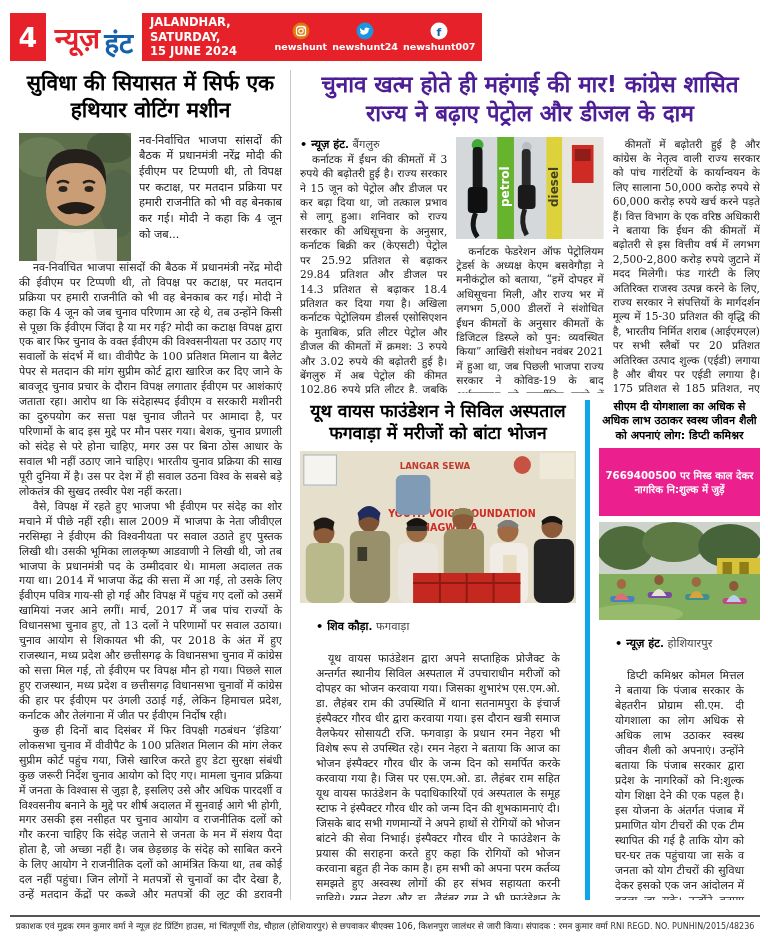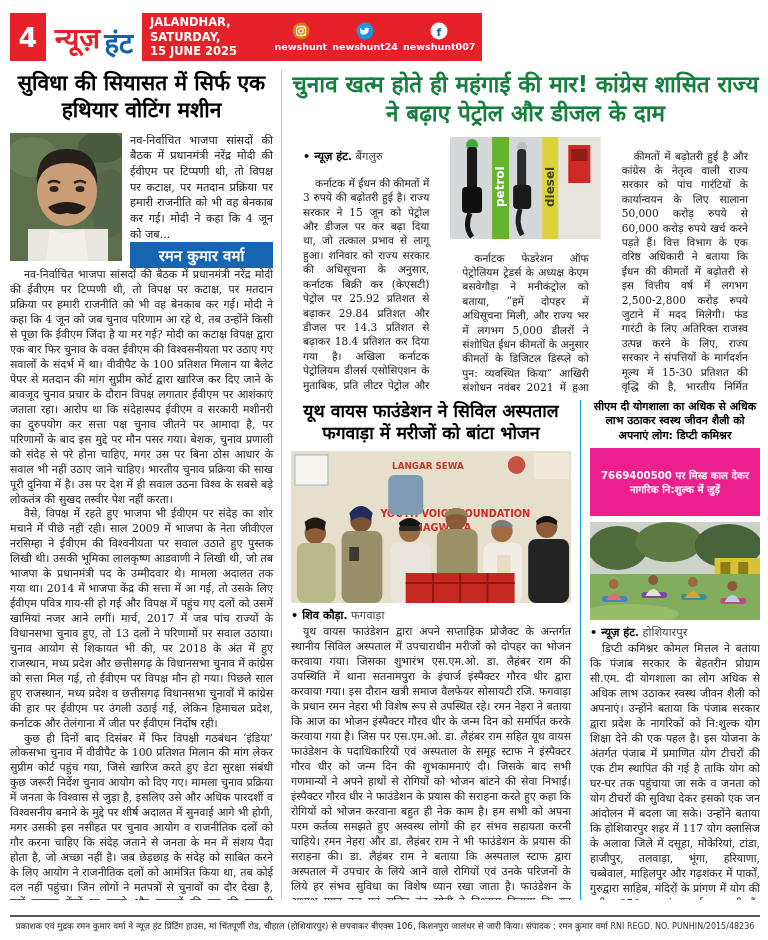--- a/index.html
+++ b/index.html
@@ -18,50 +18,50 @@
            font-size:11.5px;display:flex;flex-direction:column;justify-content:center;
            padding-left:8px;line-height:1.3;}
   .section{background:var(--blue);color:#fff;flex:1;display:flex;align-items:center;
            justify-content:center;font-size:27px;font-weight:bold;}
   .social{background:var(--red);width:214px;flex:none;display:flex;align-items:center;
           justify-content:space-around;color:#fff;padding:2px 4px;}
   .s-item{display:flex;flex-direction:column;align-items:center;gap:1px;font-size:9.5px;font-weight:bold;}
   .s-icon{width:18px;height:18px;display:block;}
   
   .content{display:flex;height:830px;overflow:hidden;}
-  .editorial{width:272px;flex:none;padding-right:8px;border-right:1px solid #c9c9c9;overflow:hidden;}
+  .editorial{width:272px;flex:none;padding-right:8px;border-right:1px solid #c9c9c9;overflow:hidden;margin-left:9px;}
   .main{flex:1;padding-left:9px;display:flex;flex-direction:column;overflow:hidden;}
   
   .ed-headline{font-size:21px;font-weight:bold;text-align:center;line-height:1.28;margin:0 0 9px;color:#000;}
   .lede{display:flex;gap:8px;}
   .portrait{width:112px;height:128px;flex:none;}
   .lede-right{flex:1;display:flex;flex-direction:column;}
   .intro{font-size:11.2px;line-height:1.4;text-align:justify;font-family:"DejaVu Serif",serif;}
   .author-bar{background:var(--abar);color:#fff;text-align:center;font-size:15px;font-weight:bold;
               padding:3px 0;margin-top:auto;}
   .author-title{text-align:right;font-size:10.5px;font-weight:bold;margin:3px 2px 8px 0;}
   .ed-body p{font-size:10.9px;line-height:1.37;text-align:justify;margin:0;text-indent:14px;
              font-family:"DejaVu Serif",serif;}
   
-  .lead-headline{font-size:22.5px;font-weight:bold;text-align:center;line-height:1.3;margin:0 0 8px;color:#15803d;}
+  .lead-headline{font-size:22.5px;font-weight:bold;text-align:center;line-height:1.3;margin:0 0 8px;color:#4c1d95;}
   .lead-cols{display:flex;gap:9px;height:256px;overflow:hidden;}
   .lcol{flex:1;font-size:10.6px;line-height:1.36;text-align:justify;font-family:"DejaVu Serif",serif;overflow:hidden;}
-  .lcol p{margin:12px;text-indent:12px;}
+  .lcol p{margin:0;text-indent:12px;}
   .byline{font-size:11.3px;margin:0 0 7px;text-indent:0 !important;}
   .byline b{font-weight:bold;color:#000;}
   .byline .place{color:#444;}
   .fuel-img{width:100%;height:102px;margin-bottom:5px;display:block;}
   
   .bottom{display:flex;flex:1;margin-top:7px;overflow:hidden;}
-  .mid-story{width:290px;flex:none;padding-right:9px;border-right:1px solid #0ea5e9;overflow:hidden;}
+  .mid-story{width:290px;flex:none;padding-right:9px;border-right:5px solid #0ea5e9;overflow:hidden;}
   .right-story{flex:1;padding-left:9px;overflow:hidden;}
   .mid-headline{font-size:17.5px;font-weight:bold;text-align:center;line-height:1.3;margin:0 0 6px;color:#000;}
   .langar-img{width:100%;height:152px;display:block;margin-bottom:5px;}
   .mid-body, .right-body{font-size:10.9px;line-height:1.38;text-align:justify;font-family:"DejaVu Serif",serif;}
-  .mid-body p,.right-body p{margin:0;text-indent:12px;}
+  .mid-body p,.right-body p{margin:16px;text-indent:12px;}
   .right-headline{font-size:11px;font-weight:bold;text-align:center;line-height:1.32;margin:0 0 5px;color:#000;}
   .notice{background:var(--pink);color:#fff;font-size:10.2px;font-weight:bold;text-align:center;
           padding:20px 2px;margin:0 0 6px;}
   .yoga-img{width:100%;height:98px;display:block;margin-bottom:5px;}
   
   .footer{position:absolute;left:10px;right:8px;bottom:8px;border-top:2px solid #555;
           padding-top:3px;font-size:8.7px;text-align:center;line-height:1.4;color:#222;}
   .footer .rni{font-size:8px;color:#333;}
 </style>
 </head>
@@ -70,21 +70,21 @@
 <div class="page">
 
   <div class="header">
     <div class="pageno">4</div>
     <div class="logo">
       <span class="p1">न्यूज़</span>
       <span class="p2">हंट</span>
     </div>
     <div class="datebox">
       <span>JALANDHAR, SATURDAY,</span>
-      <span>15 JUNE 2025</span>
+      <span>15 JUNE 2024</span>
     </div>
     <div class="social">
       <div class="s-item">
         <svg class="s-icon" viewBox="0 0 18 18">
           <circle cx="9" cy="9" r="8.5" fill="#e1770f"></circle>
           <rect x="4.5" y="4.5" width="9" height="9" rx="2.6" fill="none" stroke="#fff" stroke-width="1.3"></rect>
           <circle cx="9" cy="9" r="2.2" fill="none" stroke="#fff" stroke-width="1.2"></circle>
           <circle cx="12.1" cy="5.9" r="0.9" fill="#fff"></circle>
         </svg>
         <span>newshunt</span>
@@ -121,21 +121,20 @@
           <path d="M27 52 Q25 16 57 16 Q89 16 87 52 Q82 30 57 30 Q32 30 27 52 Z" fill="#26201c"></path>
           <ellipse cx="44" cy="56" rx="4.5" ry="3" fill="#2a2420"></ellipse>
           <ellipse cx="70" cy="56" rx="4.5" ry="3" fill="#2a2420"></ellipse>
           <path d="M38 50 Q44 46 50 50" stroke="#26201c" stroke-width="2.5" fill="none"></path>
           <path d="M64 50 Q70 46 76 50" stroke="#26201c" stroke-width="2.5" fill="none"></path>
           <path d="M38 74 Q57 64 76 74 Q70 84 57 80 Q44 84 38 74 Z" fill="#221c18"></path>
           <path d="M40 96 Q57 104 74 96 L78 128 L36 128 Z" fill="#f2efe9"></path>
         </svg>
         <div class="lede-right">
           <div class="intro">नव-निर्वाचित भाजपा सांसदों की बैठक में प्रधानमंत्री नरेंद्र मोदी की ईवीएम पर टिप्पणी थी, तो विपक्ष पर कटाक्ष, पर मतदान प्रक्रिया पर हमारी राजनीति को भी वह बेनकाब कर गई। मोदी ने कहा कि 4 जून को जब...</div>
-          <div class="author-bar">रमन कुमार वर्मा</div>
         </div>
       </div>
       <div class="ed-body">
         <p>नव-निर्वाचित भाजपा सांसदों की बैठक में प्रधानमंत्री नरेंद्र मोदी की ईवीएम पर टिप्पणी थी, तो विपक्ष पर कटाक्ष, पर मतदान प्रक्रिया पर हमारी राजनीति को भी वह बेनकाब कर गई। मोदी ने कहा कि 4 जून को जब चुनाव परिणाम आ रहे थे, तब उन्होंने किसी से पूछा कि ईवीएम जिंदा है या मर गई? मोदी का कटाक्ष विपक्ष द्वारा एक बार फिर चुनाव के वक्त ईवीएम की विश्वसनीयता पर उठाए गए सवालों के संदर्भ में था। वीवीपैट के 100 प्रतिशत मिलान या बैलेट पेपर से मतदान की मांग सुप्रीम कोर्ट द्वारा खारिज कर दिए जाने के बावजूद चुनाव प्रचार के दौरान विपक्ष लगातार ईवीएम पर आशंकाएं जताता रहा। आरोप था कि संदेहास्पद ईवीएम व सरकारी मशीनरी का दुरुपयोग कर सत्ता पक्ष चुनाव जीतने पर आमादा है, पर परिणामों के बाद इस मुद्दे पर मौन पसर गया। बेशक, चुनाव प्रणाली को संदेह से परे होना चाहिए, मगर उस पर बिना ठोस आधार के सवाल भी नहीं उठाए जाने चाहिए। भारतीय चुनाव प्रक्रिया की साख पूरी दुनिया में है। उस पर देश में ही सवाल उठना विश्व के सबसे बड़े लोकतंत्र की सुखद तस्वीर पेश नहीं करता।</p>
         <p>वैसे, विपक्ष में रहते हुए भाजपा भी ईवीएम पर संदेह का शोर मचाने में पीछे नहीं रही। साल 2009 में भाजपा के नेता जीवीएल नरसिम्हा ने ईवीएम की विश्वनीयता पर सवाल उठाते हुए पुस्तक लिखी थी। उसकी भूमिका लालकृष्ण आडवाणी ने लिखी थी, जो तब भाजपा के प्रधानमंत्री पद के उम्मीदवार थे। मामला अदालत तक गया था। 2014 में भाजपा केंद्र की सत्ता में आ गई, तो उसके लिए ईवीएम पवित्र गाय-सी हो गई और विपक्ष में पहुंच गए दलों को उसमें खामियां नजर आने लगीं। मार्च, 2017 में जब पांच राज्यों के विधानसभा चुनाव हुए, तो 13 दलों ने परिणामों पर सवाल उठाया। चुनाव आयोग से शिकायत भी की, पर 2018 के अंत में हुए राजस्थान, मध्य प्रदेश और छत्तीसगढ़ के विधानसभा चुनाव में कांग्रेस को सत्ता मिल गई, तो ईवीएम पर विपक्ष मौन हो गया। पिछले साल हुए राजस्थान, मध्य प्रदेश व छत्तीसगढ़ विधानसभा चुनावों में कांग्रेस की हार पर ईवीएम पर उंगली उठाई गई, लेकिन हिमाचल प्रदेश, कर्नाटक और तेलंगाना में जीत पर ईवीएम निर्दोष रही।</p>
         <p>कुछ ही दिनों बाद दिसंबर में फिर विपक्षी गठबंधन ‘इंडिया’ लोकसभा चुनाव में वीवीपैट के 100 प्रतिशत मिलान की मांग लेकर सुप्रीम कोर्ट पहुंच गया, जिसे खारिज करते हुए डेटा सुरक्षा संबंधी कुछ जरूरी निर्देश चुनाव आयोग को दिए गए। मामला चुनाव प्रक्रिया में जनता के विश्वास से जुड़ा है, इसलिए उसे और अधिक पारदर्शी व विश्वसनीय बनाने के मुद्दे पर शीर्ष अदालत में सुनवाई आगे भी होगी, मगर उसकी इस नसीहत पर चुनाव आयोग व राजनीतिक दलों को गौर करना चाहिए कि संदेह जताने से जनता के मन में संशय पैदा होता है, जो अच्छा नहीं है। जब छेड़छाड़ के संदेह को साबित करने के लिए आयोग ने राजनीतिक दलों को आमंत्रित किया था, तब कोई दल नहीं पहुंचा। जिन लोगों ने मतपत्रों से चुनावों का दौर देखा है, उन्हें मतदान केंद्रों पर कब्जे और मतपत्रों की लूट की डरावनी स्मृतियां होंगी, इसलिए नई प्रौद्योगिकी से मुंह मोड़कर उस युग में वापसी की मांग तर्कसंगत नहीं।</p>
 
       </div>
     </div>
 

